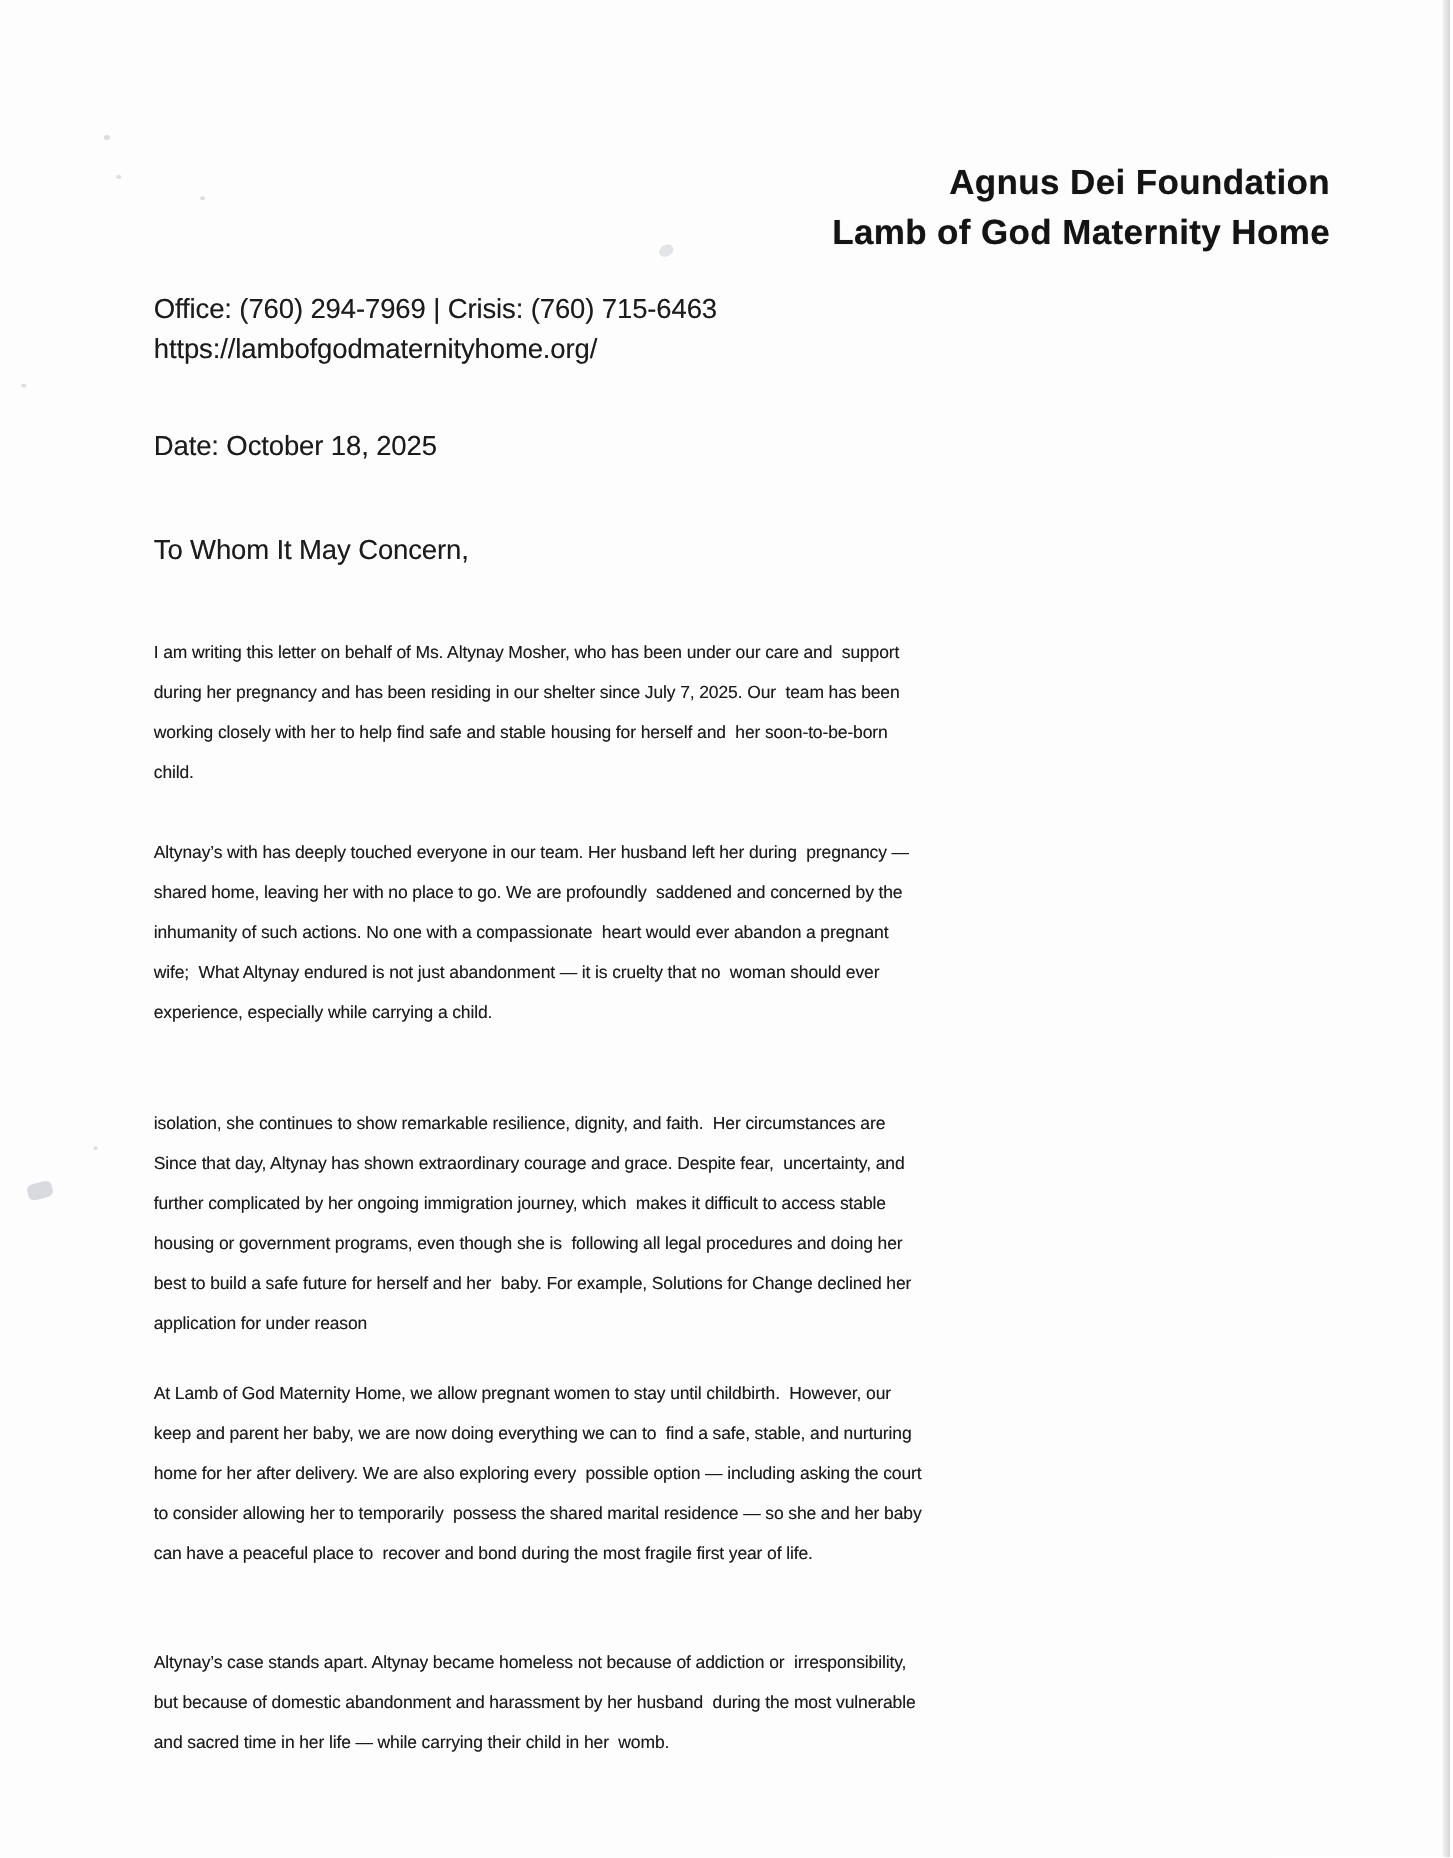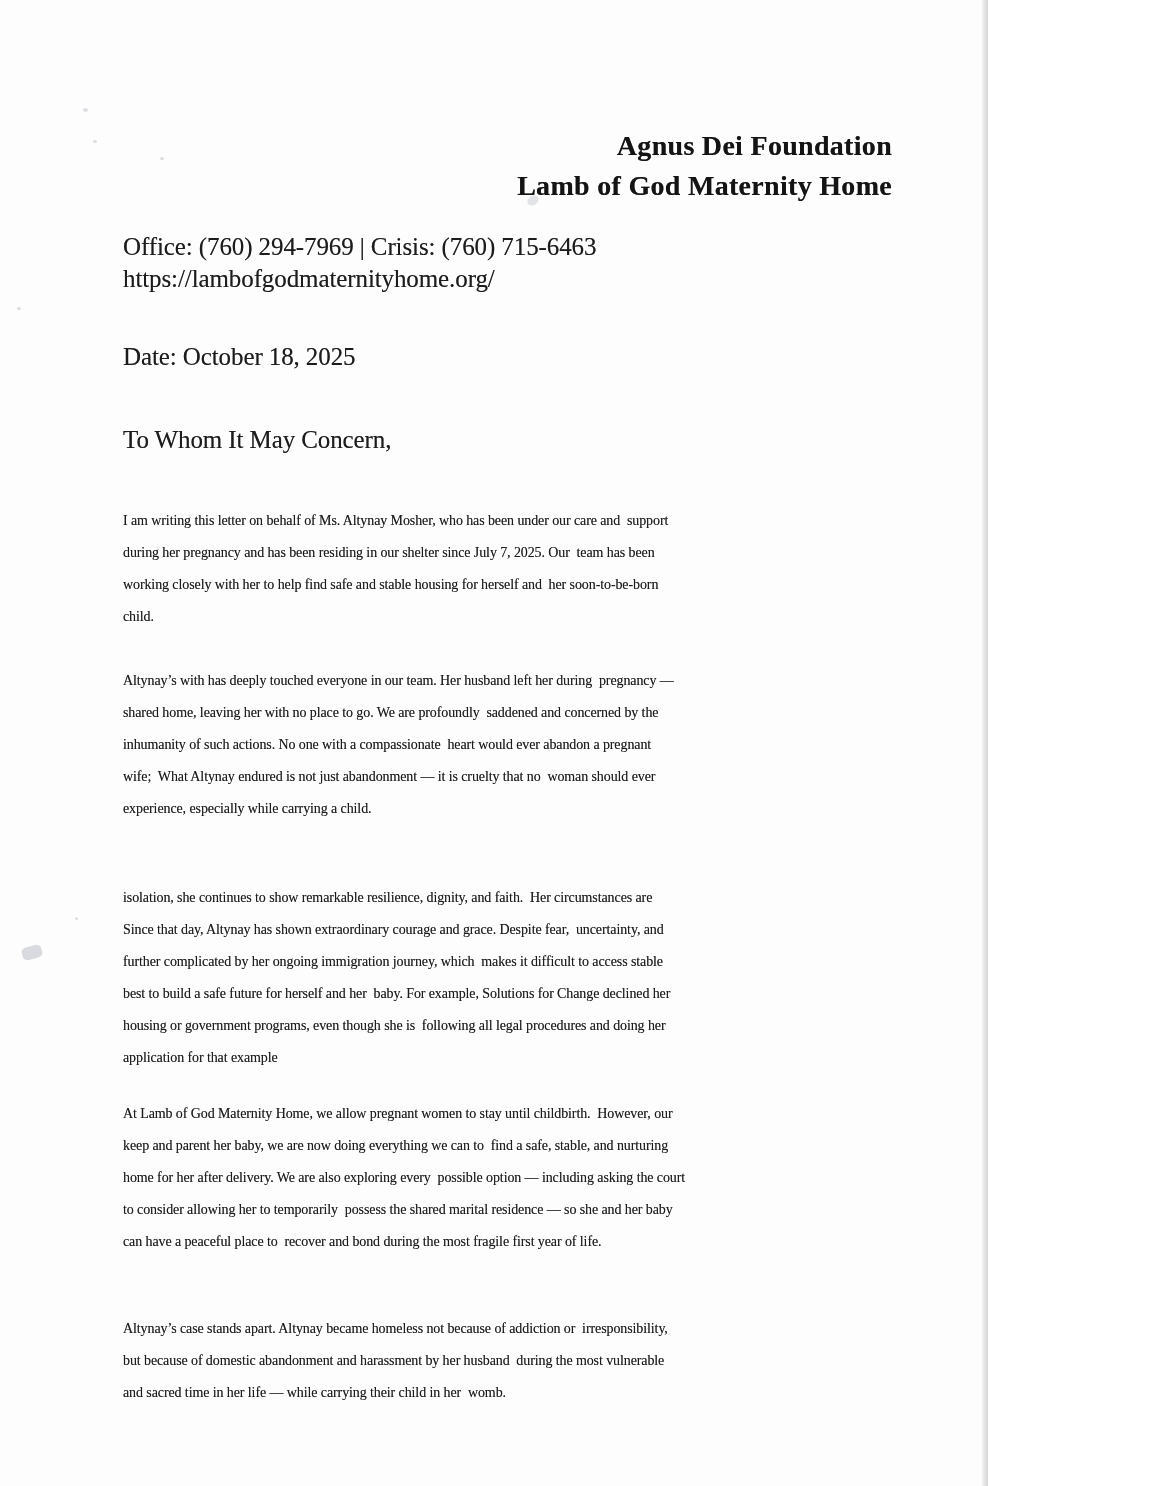--- a/index.html
+++ b/index.html
@@ -1,21 +1,21 @@
 <!DOCTYPE html>
 <html><head>
 <meta charset="utf-8">
 <style>
   html, body { margin: 0; padding: 0; background: #ffffff; }
   .page {
     position: relative;
-    width: 988px;
+    width: 1160px;
     height: 1486px;
     background: #fdfdfd;
-    font-family: Liberation Serif, serif;
+    font-family: Liberation Sans, sans-serif;
     color: #1c1c1c;
     overflow: hidden;
   }
   
   .org-header {
     position: absolute;
     top: 126px;
     right: 96px;
     text-align: right;
     font-weight: 700;
@@ -32,21 +32,21 @@
   
   .block { position: absolute; left: 123px; }
   .line {
     height: 32px;
     line-height: 32px;
     font-size: 14px;
     white-space: pre;
     letter-spacing: -0.1px;
     text-shadow: 0 0 0.5px rgba(25,25,25,0.5);
   }
-  .contact .line, .meta .line { font-size: 25px; }
+  .contact .line, .meta .line { font-size: 22px; }
   
   .scan-edge {
     position: absolute;
     top: 0;
     right: 0;
     width: 6px;
     height: 100%;
     background: linear-gradient(to right, #f2f2f2, #d5d5d5);
   }
   
@@ -92,23 +92,23 @@
     <div class="line">shared home, leaving her with no place to go. We are profoundly  saddened and concerned by the</div>
     <div class="line">inhumanity of such actions. No one with a compassionate  heart would ever abandon a pregnant</div>
     <div class="line">wife;  What Altynay endured is not just abandonment — it is cruelty that no  woman should ever</div>
     <div class="line">experience, especially while carrying a child.</div>
   </div>
 
   <div class="block" style="top:882px">
     <div class="line">isolation, she continues to show remarkable resilience, dignity, and faith.  Her circumstances are</div>
     <div class="line">Since that day, Altynay has shown extraordinary courage and grace. Despite fear,  uncertainty, and</div>
     <div class="line">further complicated by her ongoing immigration journey, which  makes it difficult to access stable</div>
+    <div class="line">housing or government programs, even though she is  following all legal procedures and doing her</div>
     <div class="line">best to build a safe future for herself and her  baby. For example, Solutions for Change declined her</div>
-    <div class="line">housing or government programs, even though she is  following all legal procedures and doing her</div>
-    <div class="line">application for that example</div>
+    <div class="line">application for under reason</div>
   </div>
 
   <div class="block" style="top:1098px">
     <div class="line">At Lamb of God Maternity Home, we allow pregnant women to stay until childbirth.  However, our</div>
     <div class="line">keep and parent her baby, we are now doing everything we can to  find a safe, stable, and nurturing</div>
     <div class="line">home for her after delivery. We are also exploring every  possible option — including asking the court</div>
     <div class="line">to consider allowing her to temporarily  possess the shared marital residence — so she and her baby</div>
     <div class="line">can have a peaceful place to  recover and bond during the most fragile first year of life.</div>
   </div>
 

